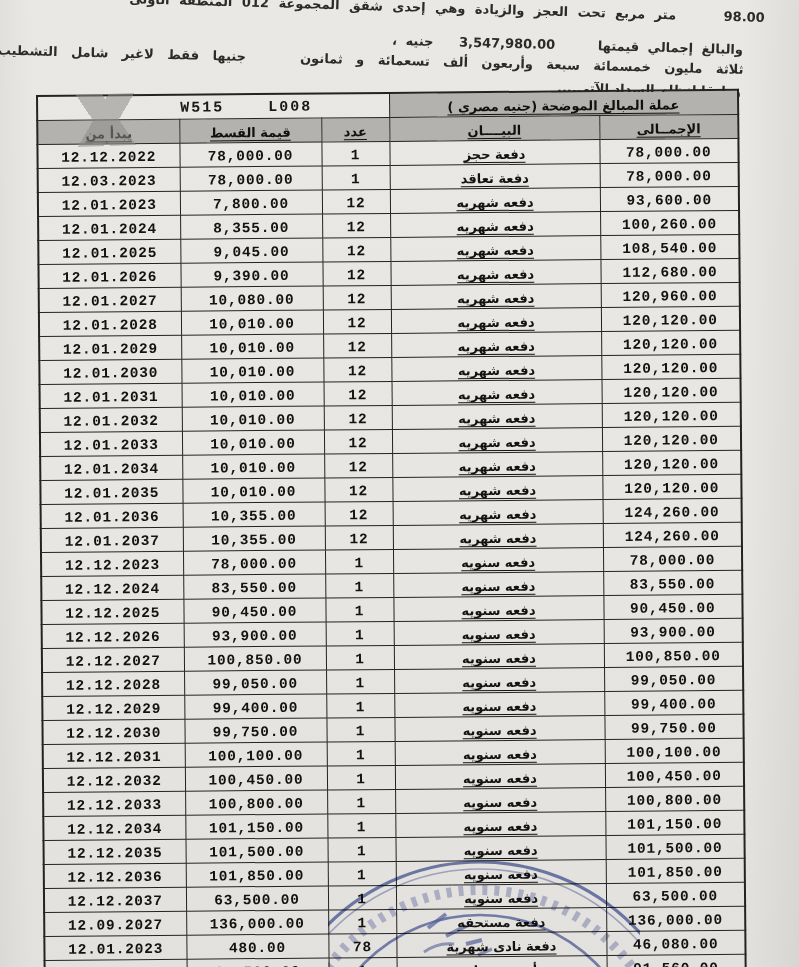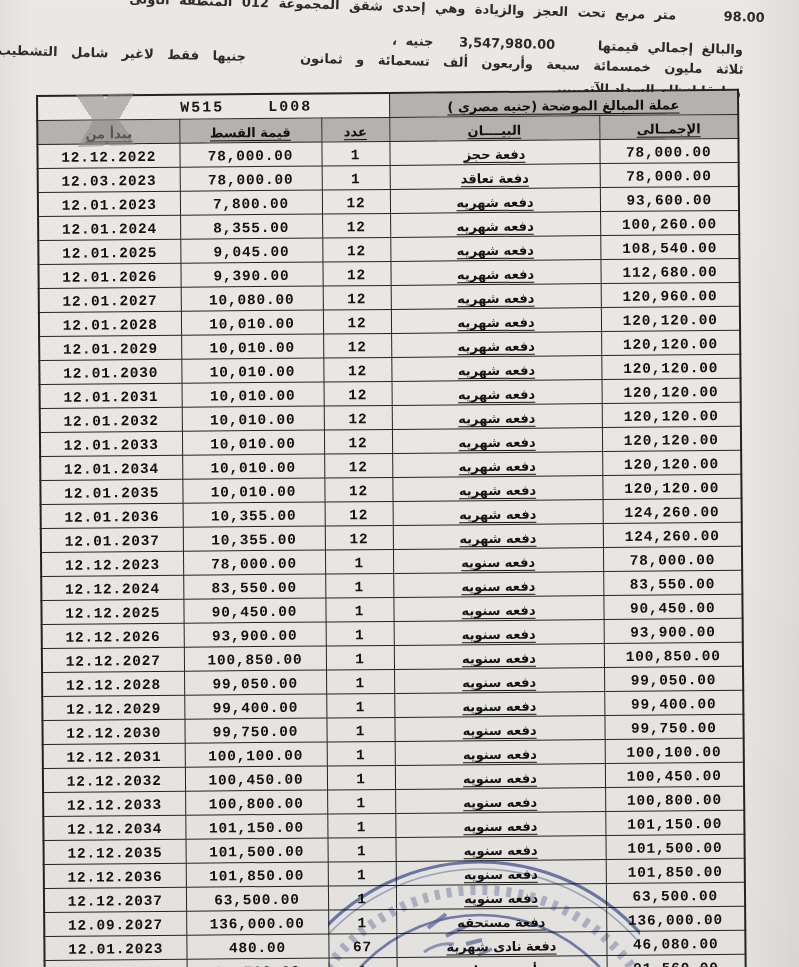--- a/index.html
+++ b/index.html
@@ -365,21 +365,21 @@
       <td class="num">12.09.2027</td>
       <td class="num">136,000.00</td>
       <td class="num">1</td>
       <td class="desc">دفعة مستحقه</td>
       <td class="num">136,000.00</td>
     </tr>
 
     <tr>
       <td class="num">12.01.2023</td>
       <td class="num">480.00</td>
-      <td class="num">67</td>
+      <td class="num">78</td>
       <td class="desc">دفعة نادى شهرية</td>
       <td class="num">46,080.00</td>
     </tr>
 
     <tr>
       <td class="num">12.12.2027</td>
       <td class="num">91,560.00</td>
       <td class="num">1</td>
       <td class="desc">تأمين وحدات</td>
       <td class="num">91,560.00</td>

